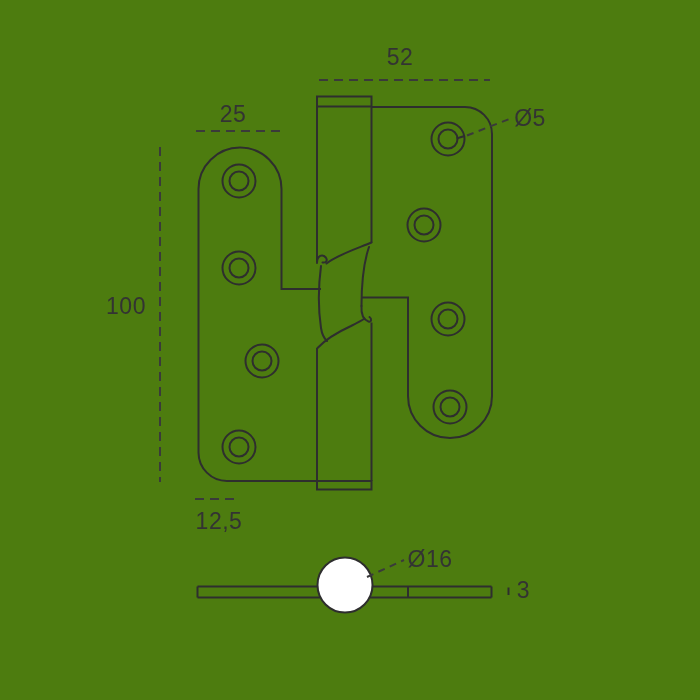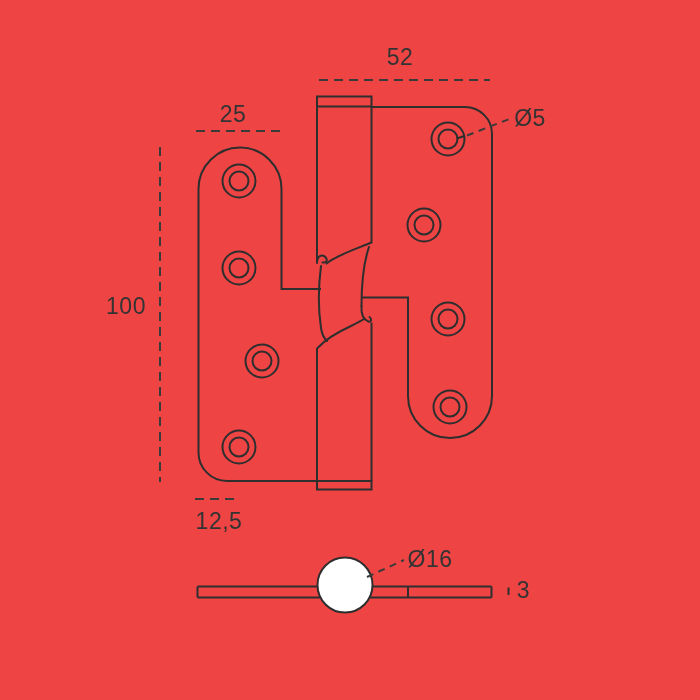--- a/index.html
+++ b/index.html
@@ -1,17 +1,17 @@
 <!DOCTYPE html>
 <html><head>
 <meta charset="utf-8">
 <style>
   html,body{margin:0;padding:0;background:#ffffff;}
   body{width:700px;height:700px;overflow:hidden;font-family:"Liberation Sans",sans-serif;}
-  .stage{position:relative;width:700px;height:700px;background:#ef4444;}
+  .stage{position:relative;width:700px;height:700px;background:#4d7c0f;}
   svg{display:block;}
   .ln{fill:none;stroke:#2e2e2e;stroke-width:2;}
   .ln-round{fill:none;stroke:#2e2e2e;stroke-width:2;stroke-linecap:round;}
   .dash{fill:none;stroke:#3a3a3a;stroke-width:2;stroke-dasharray:9 6;}
   .leader{fill:none;stroke:#3a3a3a;stroke-width:2;stroke-dasharray:7 5.5;}
   .whitefill{fill:#ffffff;stroke:#2e2e2e;stroke-width:2;}
   text.dim{font-family:"Liberation Sans",sans-serif;font-size:23px;fill:#333333;letter-spacing:0.5px;}
 </style>
 </head>
 <body>

